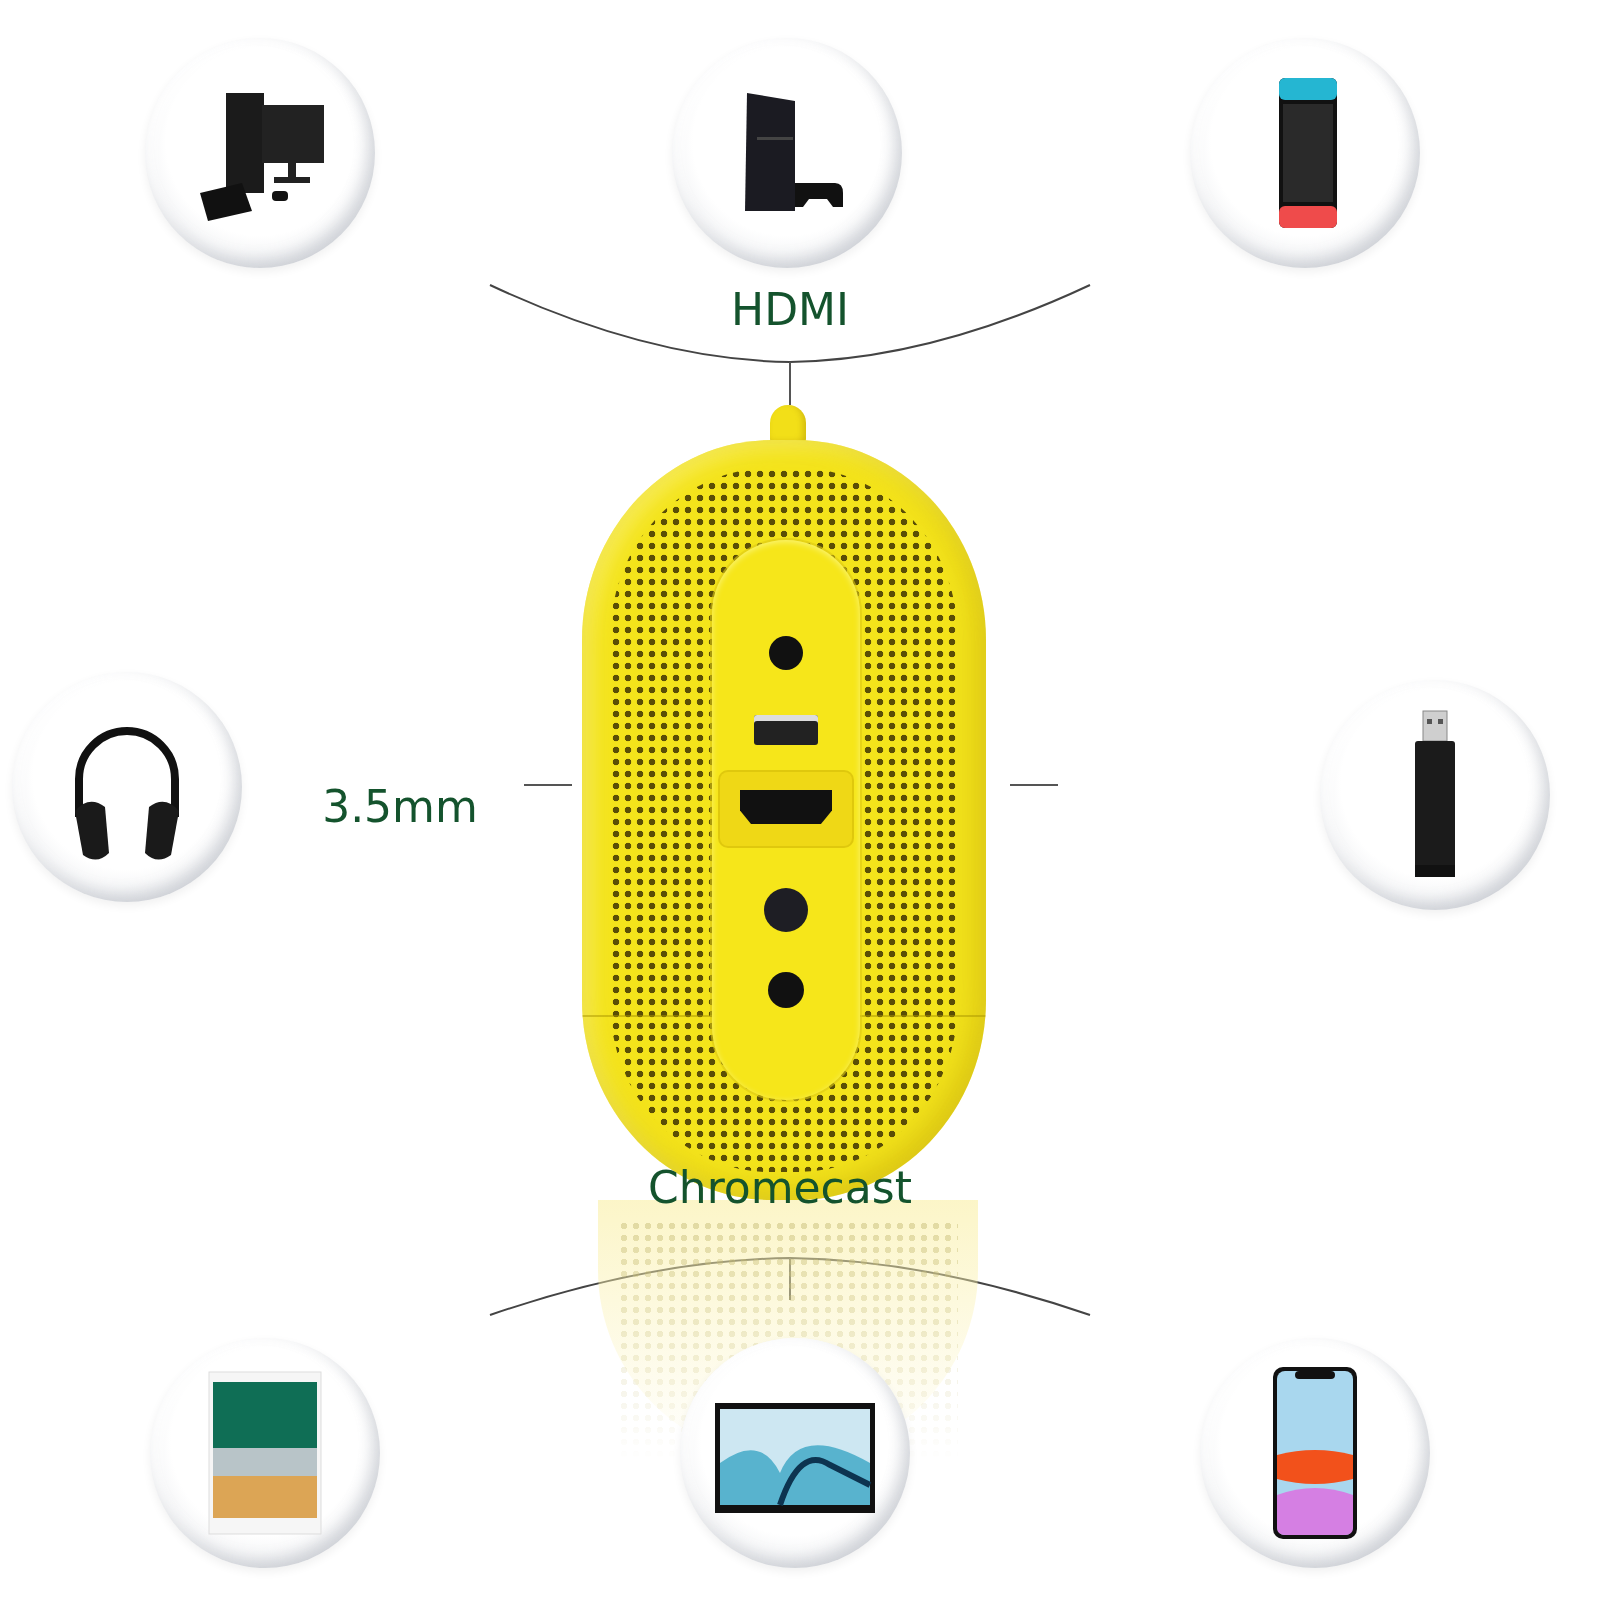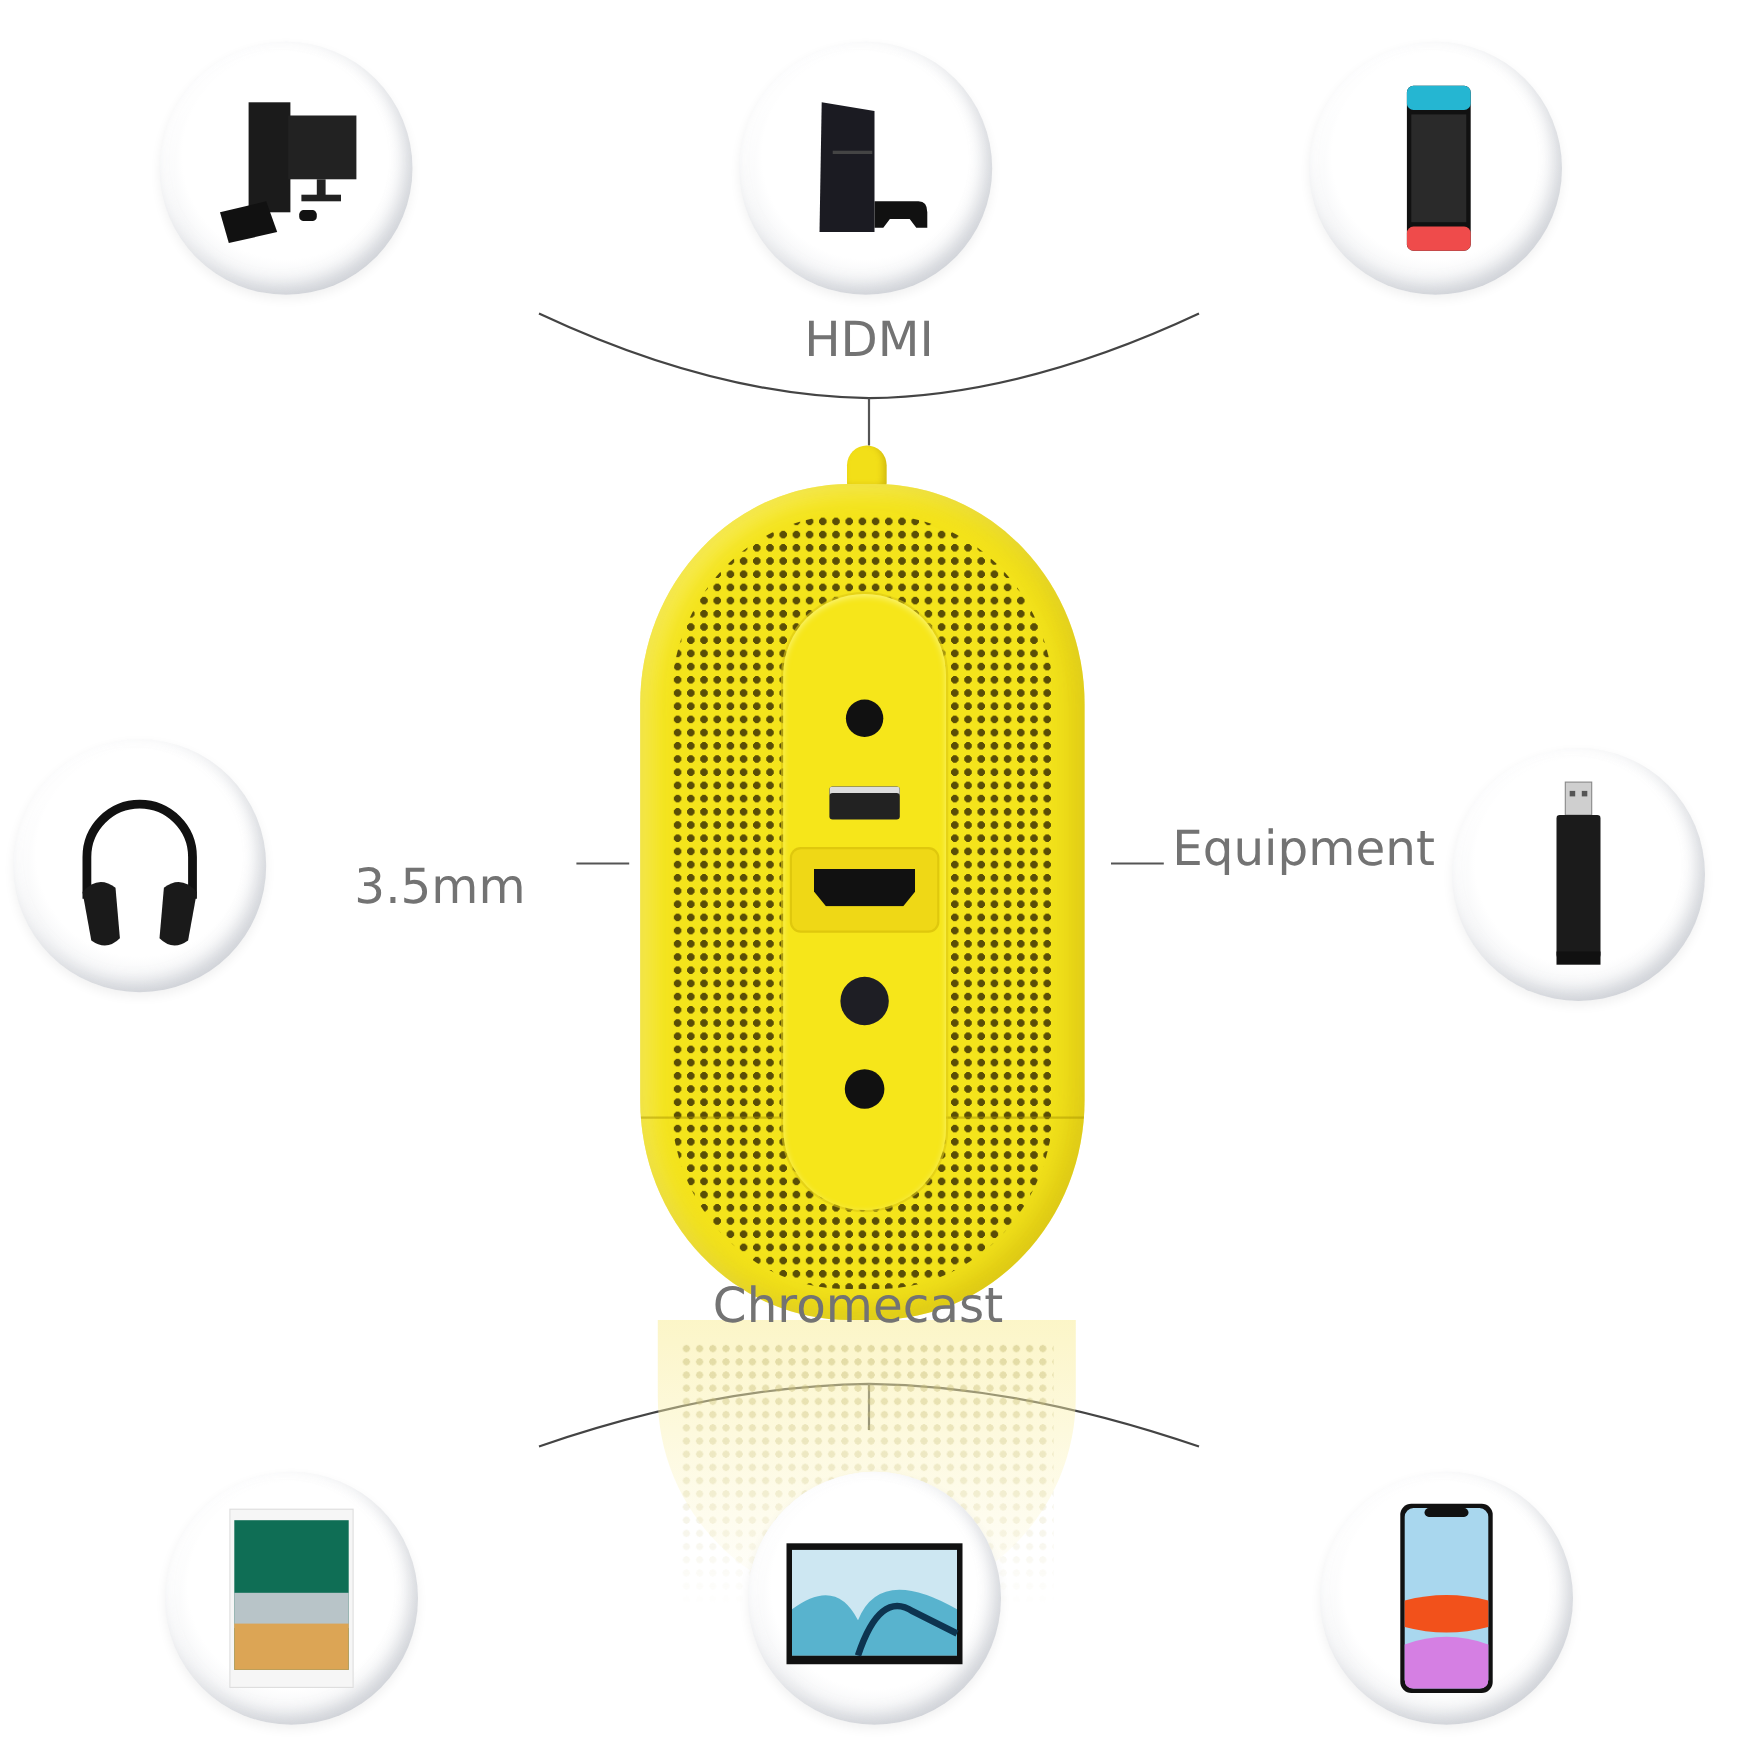--- a/index.html
+++ b/index.html
@@ -2,21 +2,21 @@
 <html><head>
 <meta charset="utf-8">
 <style>
   html,body{margin:0;padding:0;background:#ffffff;}
   body{width:1600px;height:1600px;position:relative;overflow:hidden;font-family:"DejaVu Sans","Liberation Sans",sans-serif;}
   .abs{position:absolute;}
   .bubble{position:absolute;width:230px;height:230px;border-radius:50%;
     background:radial-gradient(circle at 50% 45%, #ffffff 55%, #f1f2f4 72%, #d3d5da 86%, #eef0f2 93%, #ffffff 100%);
     box-shadow: inset -6px -8px 14px rgba(150,155,165,.35), inset 8px 6px 12px rgba(255,255,255,.9), 0 4px 10px rgba(0,0,0,.06);}
   .bubble .inner{position:absolute;left:0;top:0;width:100%;height:100%;display:flex;align-items:center;justify-content:center;}
-  .label{position:absolute;color:#737373;font-weight:500;text-align:center;line-height:1.1;}
+  .label{position:absolute;color:#14532d;font-weight:500;text-align:center;line-height:1.1;}
   .lbl-lg{font-size:44px;}
   
   .speaker{position:absolute;left:582px;top:440px;width:404px;height:760px;border-radius:190px/200px;
     background:#f4e41b;
     box-shadow: inset -10px -10px 30px rgba(170,140,0,.35), inset 10px 8px 20px rgba(255,250,150,.5);
     overflow:hidden;}
   .grille{position:absolute;inset:28px;border-radius:160px/170px;
     background-image:radial-gradient(circle, #4a3e05 38%, transparent 42%);
     background-size:12px 12px;opacity:.9;}
   .panel{position:absolute;left:130px;top:100px;width:148px;height:560px;border-radius:74px;background:#f6e61a;
@@ -102,21 +102,20 @@
       <path d="M18 104 q14 -16 30 -4 l4 46 q-12 12 -26 2z" fill="#1a1a1a"></path>
       <path d="M122 104 q-14 -16 -30 -4 l-4 46 q12 12 26 2z" fill="#1a1a1a"></path>
     </svg>
   </div>
 </div>
 <div class="label lbl-lg" style="left:290px;top:735px;width:220px;margin-top:48px;">
   <div>3.5mm</div>
 </div>
 
 <div class="label lbl-lg" style="left:1040px;top:748px;width:290px;">
-  <div>Equipment</div>
 </div>
 <div class="bubble" style="left:1320px;top:680px;">
   <div class="inner">
     <svg width="80" height="180" viewBox="0 0 80 180">
       <rect x="28" y="6" width="24" height="30" fill="#cfcfcf" stroke="#888"></rect>
       <rect x="32" y="14" width="5" height="5" fill="#555"></rect>
         <rect x="43" y="14" width="5" height="5" fill="#555"></rect>
       <rect x="20" y="36" width="40" height="130" rx="3" fill="#1b1b1b"></rect>
       <rect x="20" y="160" width="40" height="12" fill="#111"></rect>
     </svg>

